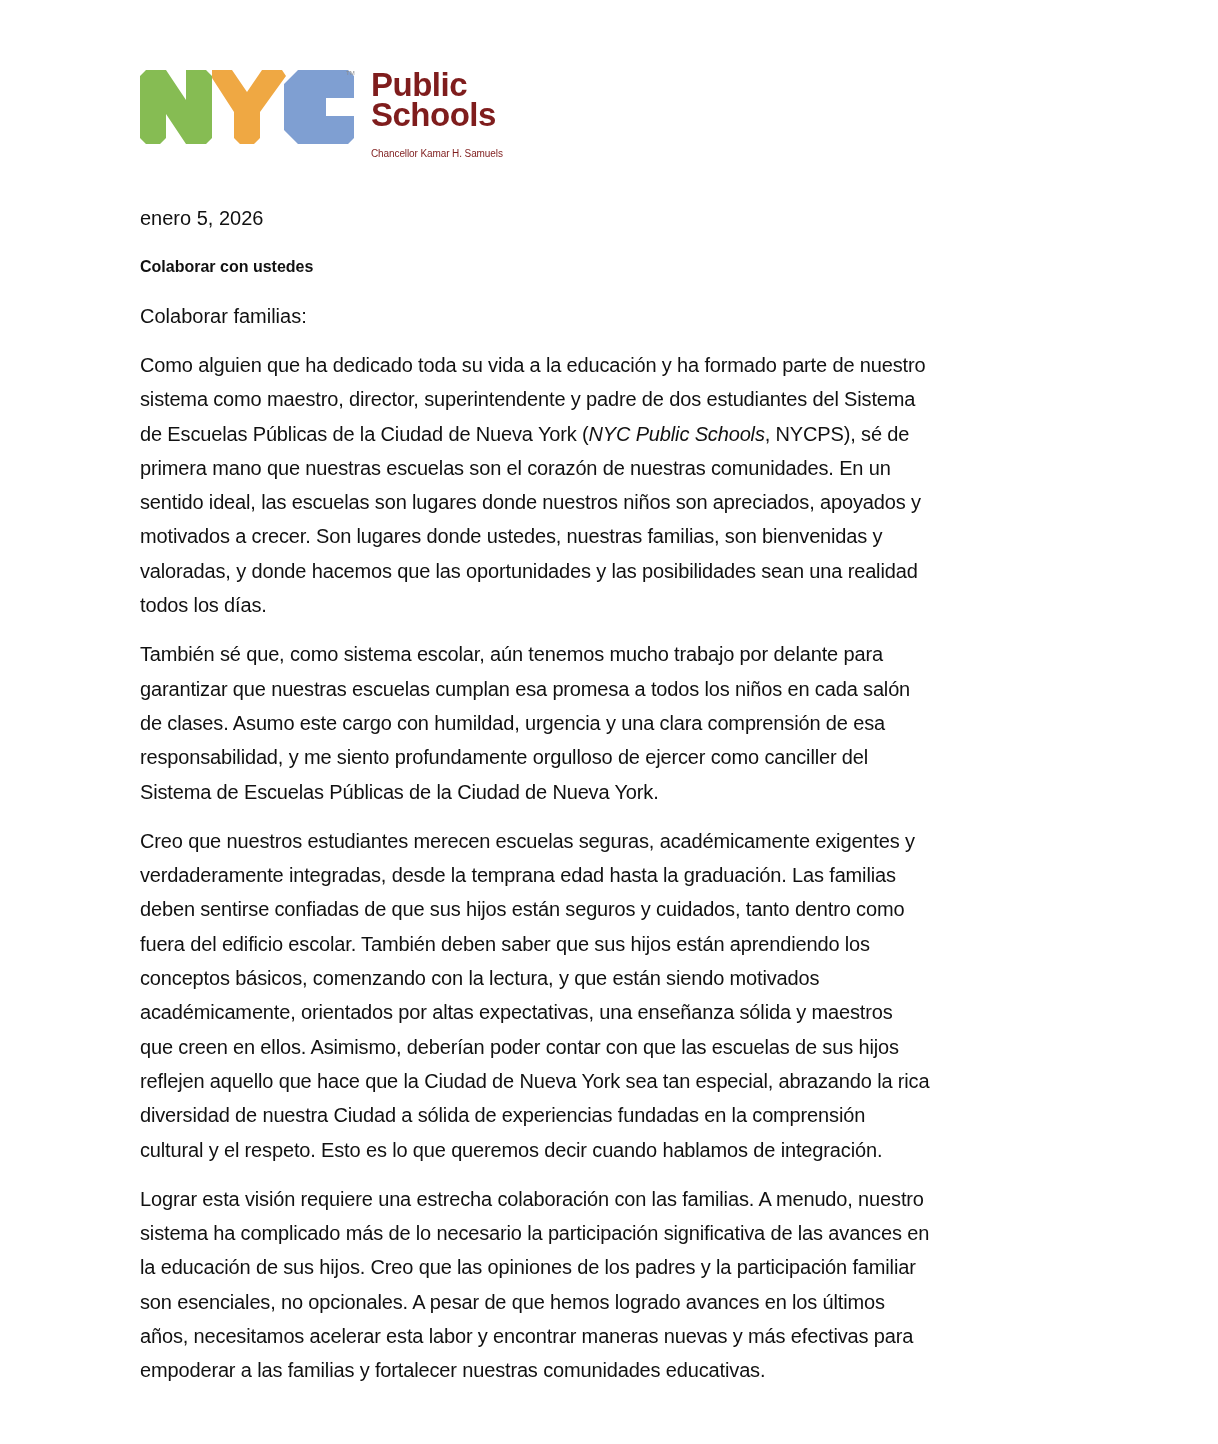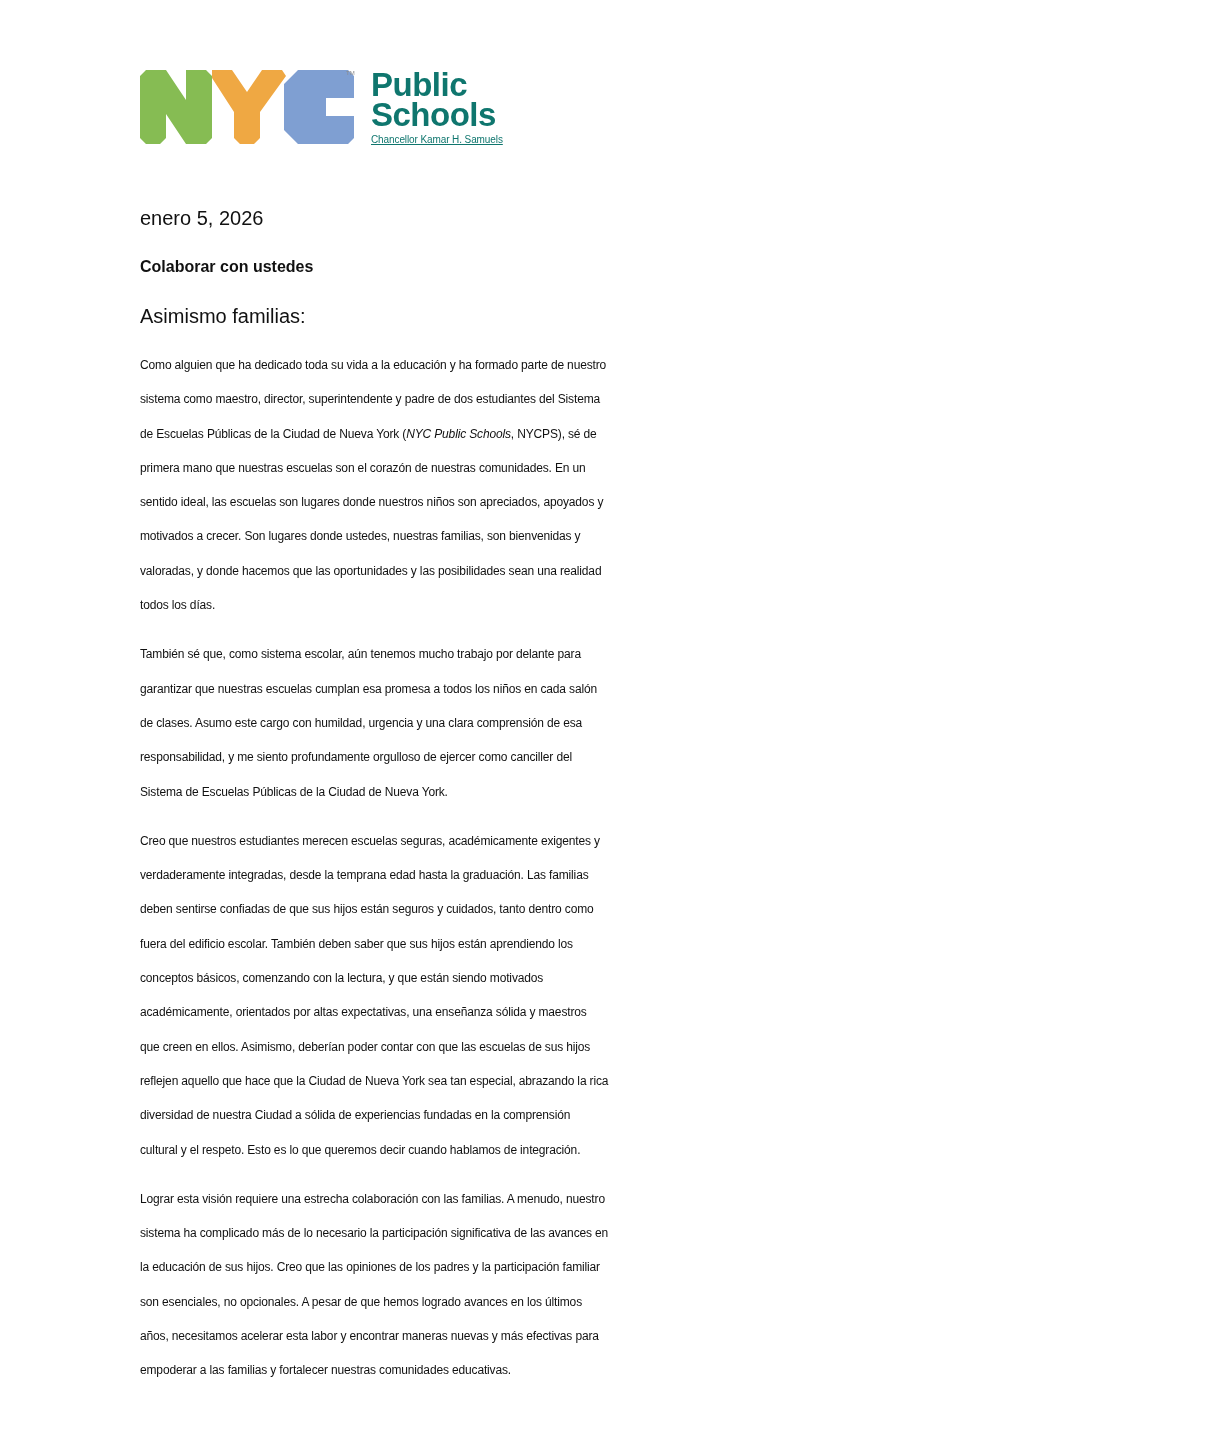--- a/index.html
+++ b/index.html
@@ -51,43 +51,42 @@
     .logo-text .w1, .logo-text .w2 {
       font-weight: 700;
       font-size: 33px;
       line-height: 30px;
       letter-spacing: -0.5px;
     }
     .logo-text .w1 { margin-top: 0px; }
     .logo-text .sub {
       font-size: 10px;
       line-height: 12px;
-      margin-top: 4px;
+      margin-top: 18px;
       letter-spacing: -0.1px;
-      text-decoration: underline;
     }
     .date {
       margin-top: 57px;
       font-size: 20px;
       line-height: 34px;
     }
     .title {
       margin-top: 15px;
       font-size: 16px;
       font-weight: 700;
       line-height: 34px;
     }
     .greeting {
       margin-top: 15px;
       font-size: 20px;
       line-height: 34px;
     }
     .para {
       margin-top: 15px;
-      font-size: 12px;
+      font-size: 20px;
       line-height: 34.3px;
       letter-spacing: -0.15px;
       word-spacing: 0px;
     }
     .para .line { display: block; white-space: nowrap; }
     .para em { font-style: italic; }
   </style>
 </head>
 <body>
 
@@ -98,30 +97,30 @@
       <svg width="216" height="74" viewBox="0 0 216 74">
 
         <path id="logo-n" d="M6 0 H26 L46 30 V0 H66 L72 6 V68 L66 74 H46 L26 44 V68 L20 74 H6 L0 68 V6 Z" fill="#86BC53"></path>
 
         <path id="logo-y" d="M72 0 H92 L107 22 L122 0 H142 L146 6 L120 42 V68 L114 74 H100 L94 68 V42 L72 8 Z" fill="#EFA843"></path>
 
         <path id="logo-c" d="M158 0 H208 L214 6 V28 H186 V46 H214 V68 L208 74 H158 L144 60 V14 Z" fill="#7F9FD2"></path>
       </svg>
       <span class="tm">TM</span>
     </div>
-    <div class="logo-text" style="color: #0f766e;">
+    <div class="logo-text" style="color: #7f1d1d;">
       <span class="w1">Public</span>
       <span class="w2">Schools</span>
       <span class="sub">Chancellor Kamar H. Samuels</span>
     </div>
   </div>
 
   <div class="date">enero 5, 2026</div>
   <div class="title">Colaborar con ustedes</div>
-  <div class="greeting">Asimismo familias:</div>
+  <div class="greeting">Colaborar familias:</div>
 
   <div class="para">
     <span class="line">Como alguien que ha dedicado toda su vida a la educación y ha formado parte de nuestro</span>
     <span class="line">sistema como maestro, director, superintendente y padre de dos estudiantes del Sistema</span>
     <span class="line"><span>de Escuelas Públicas de la Ciudad de Nueva York (</span><em>NYC Public Schools</em><span>, NYCPS), sé de</span></span>
     <span class="line">primera mano que nuestras escuelas son el corazón de nuestras comunidades. En un</span>
     <span class="line">sentido ideal, las escuelas son lugares donde nuestros niños son apreciados, apoyados y</span>
     <span class="line">motivados a crecer. Son lugares donde ustedes, nuestras familias, son bienvenidas y</span>
     <span class="line">valoradas, y donde hacemos que las oportunidades y las posibilidades sean una realidad</span>
     <span class="line">todos los días.</span>

